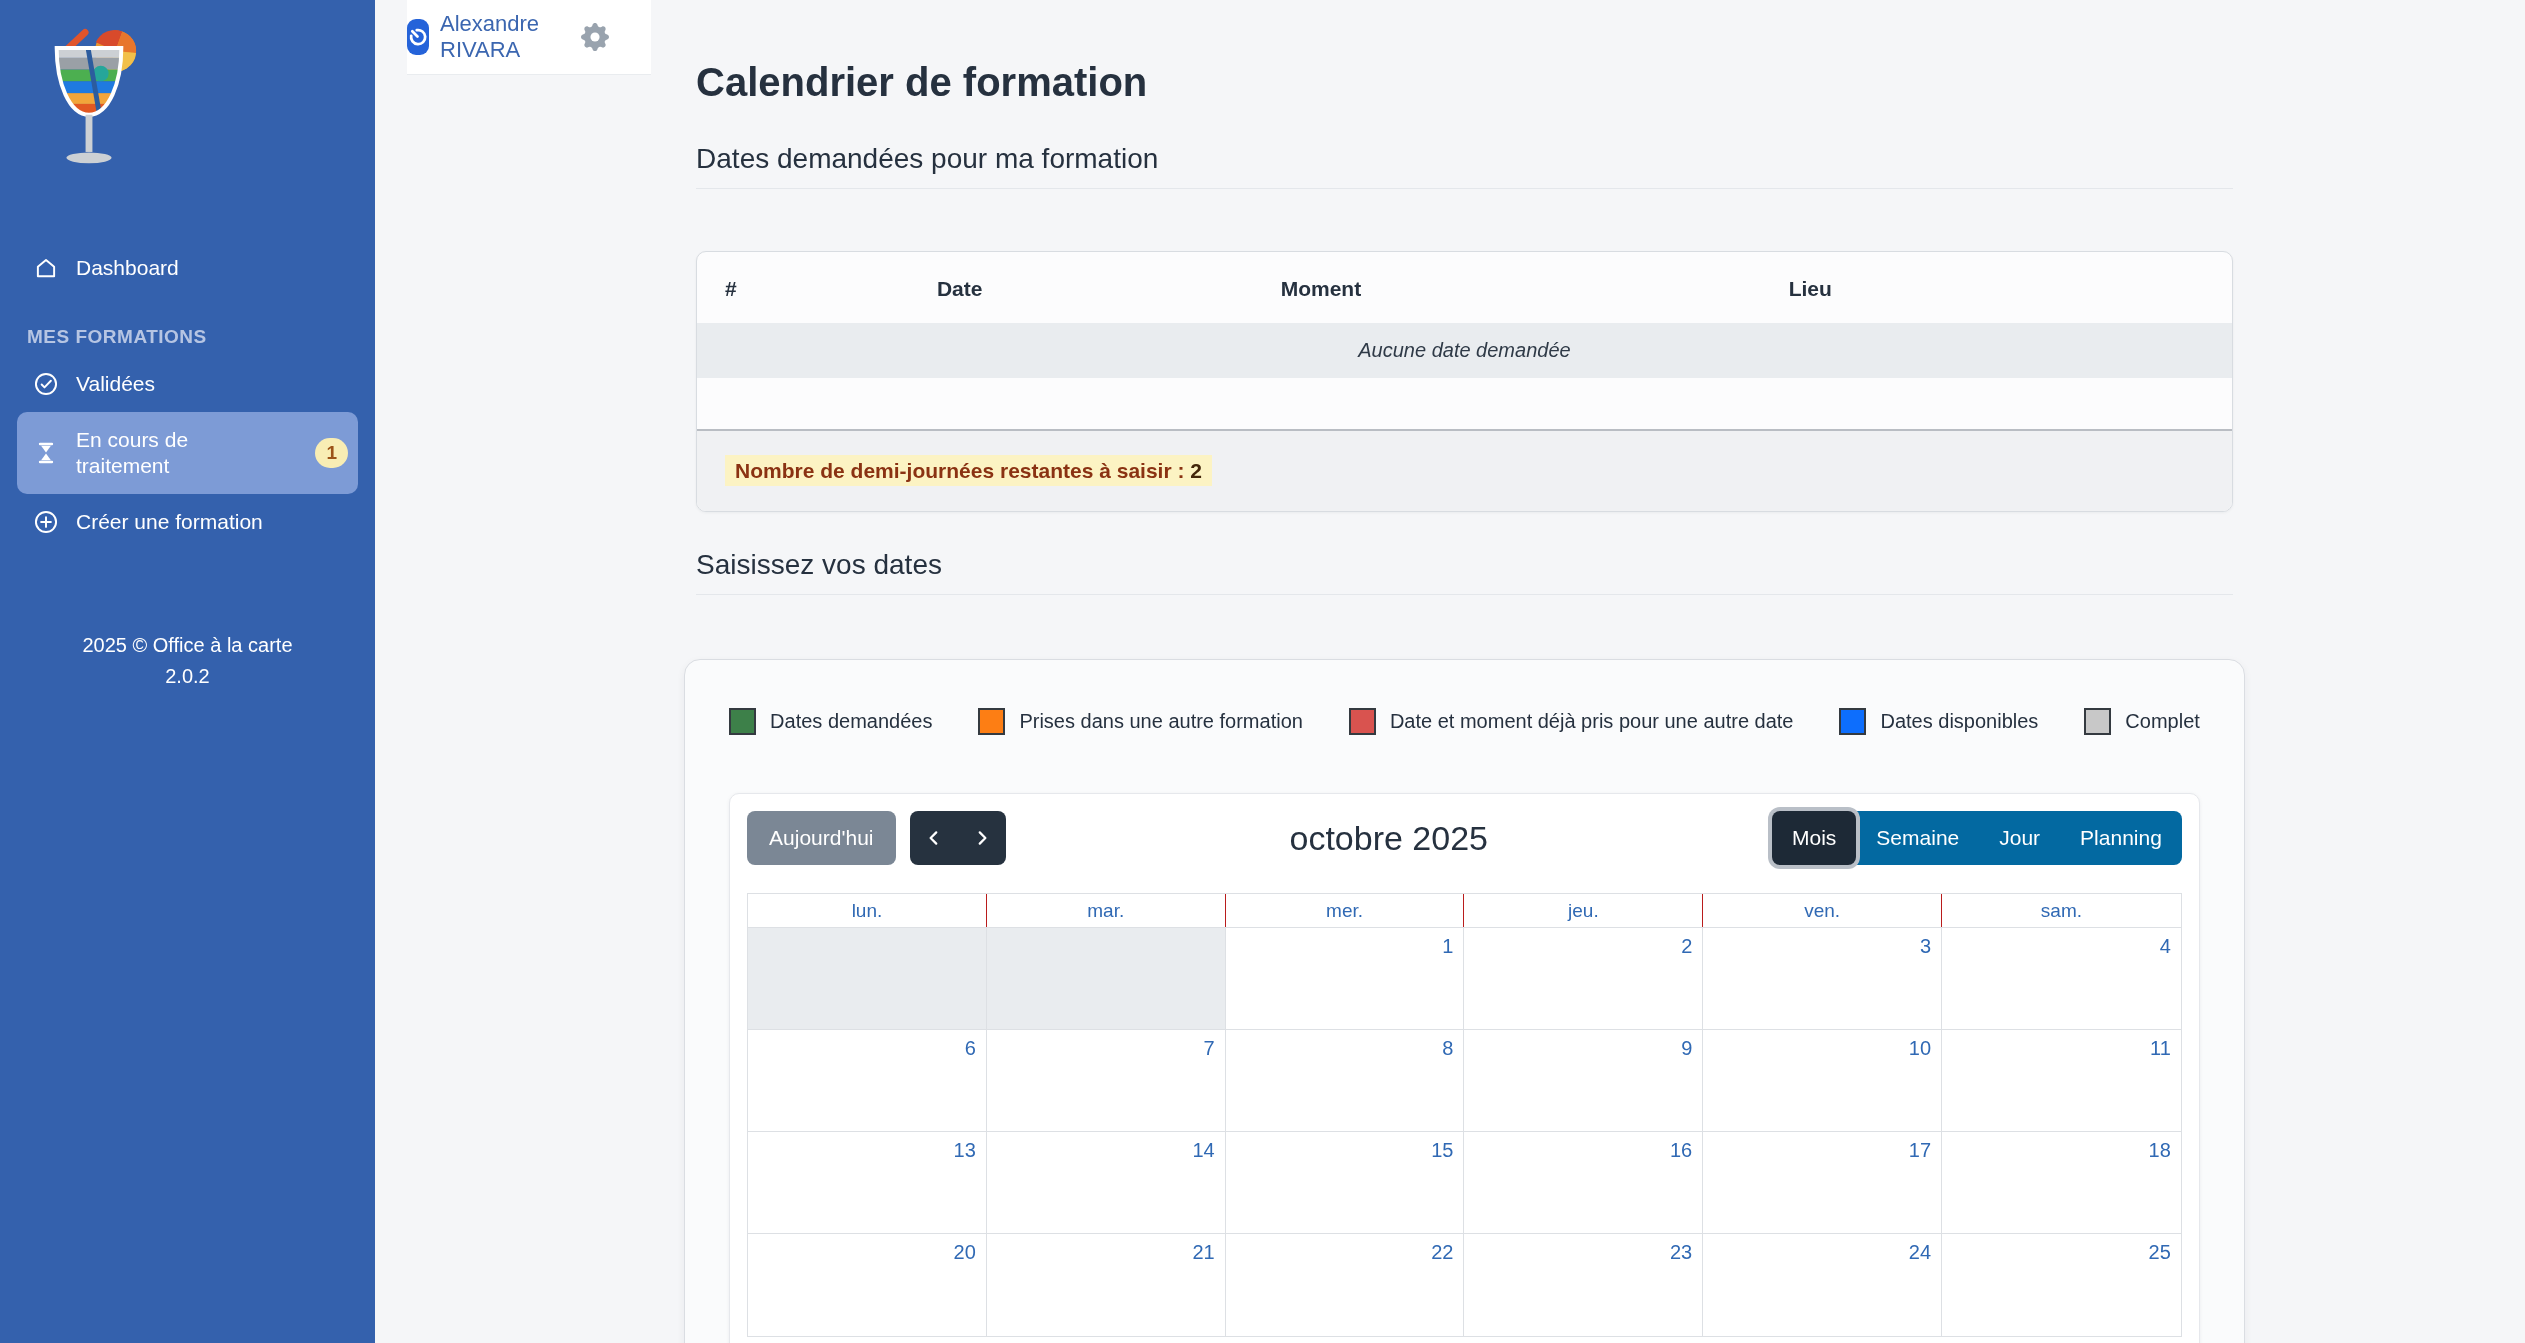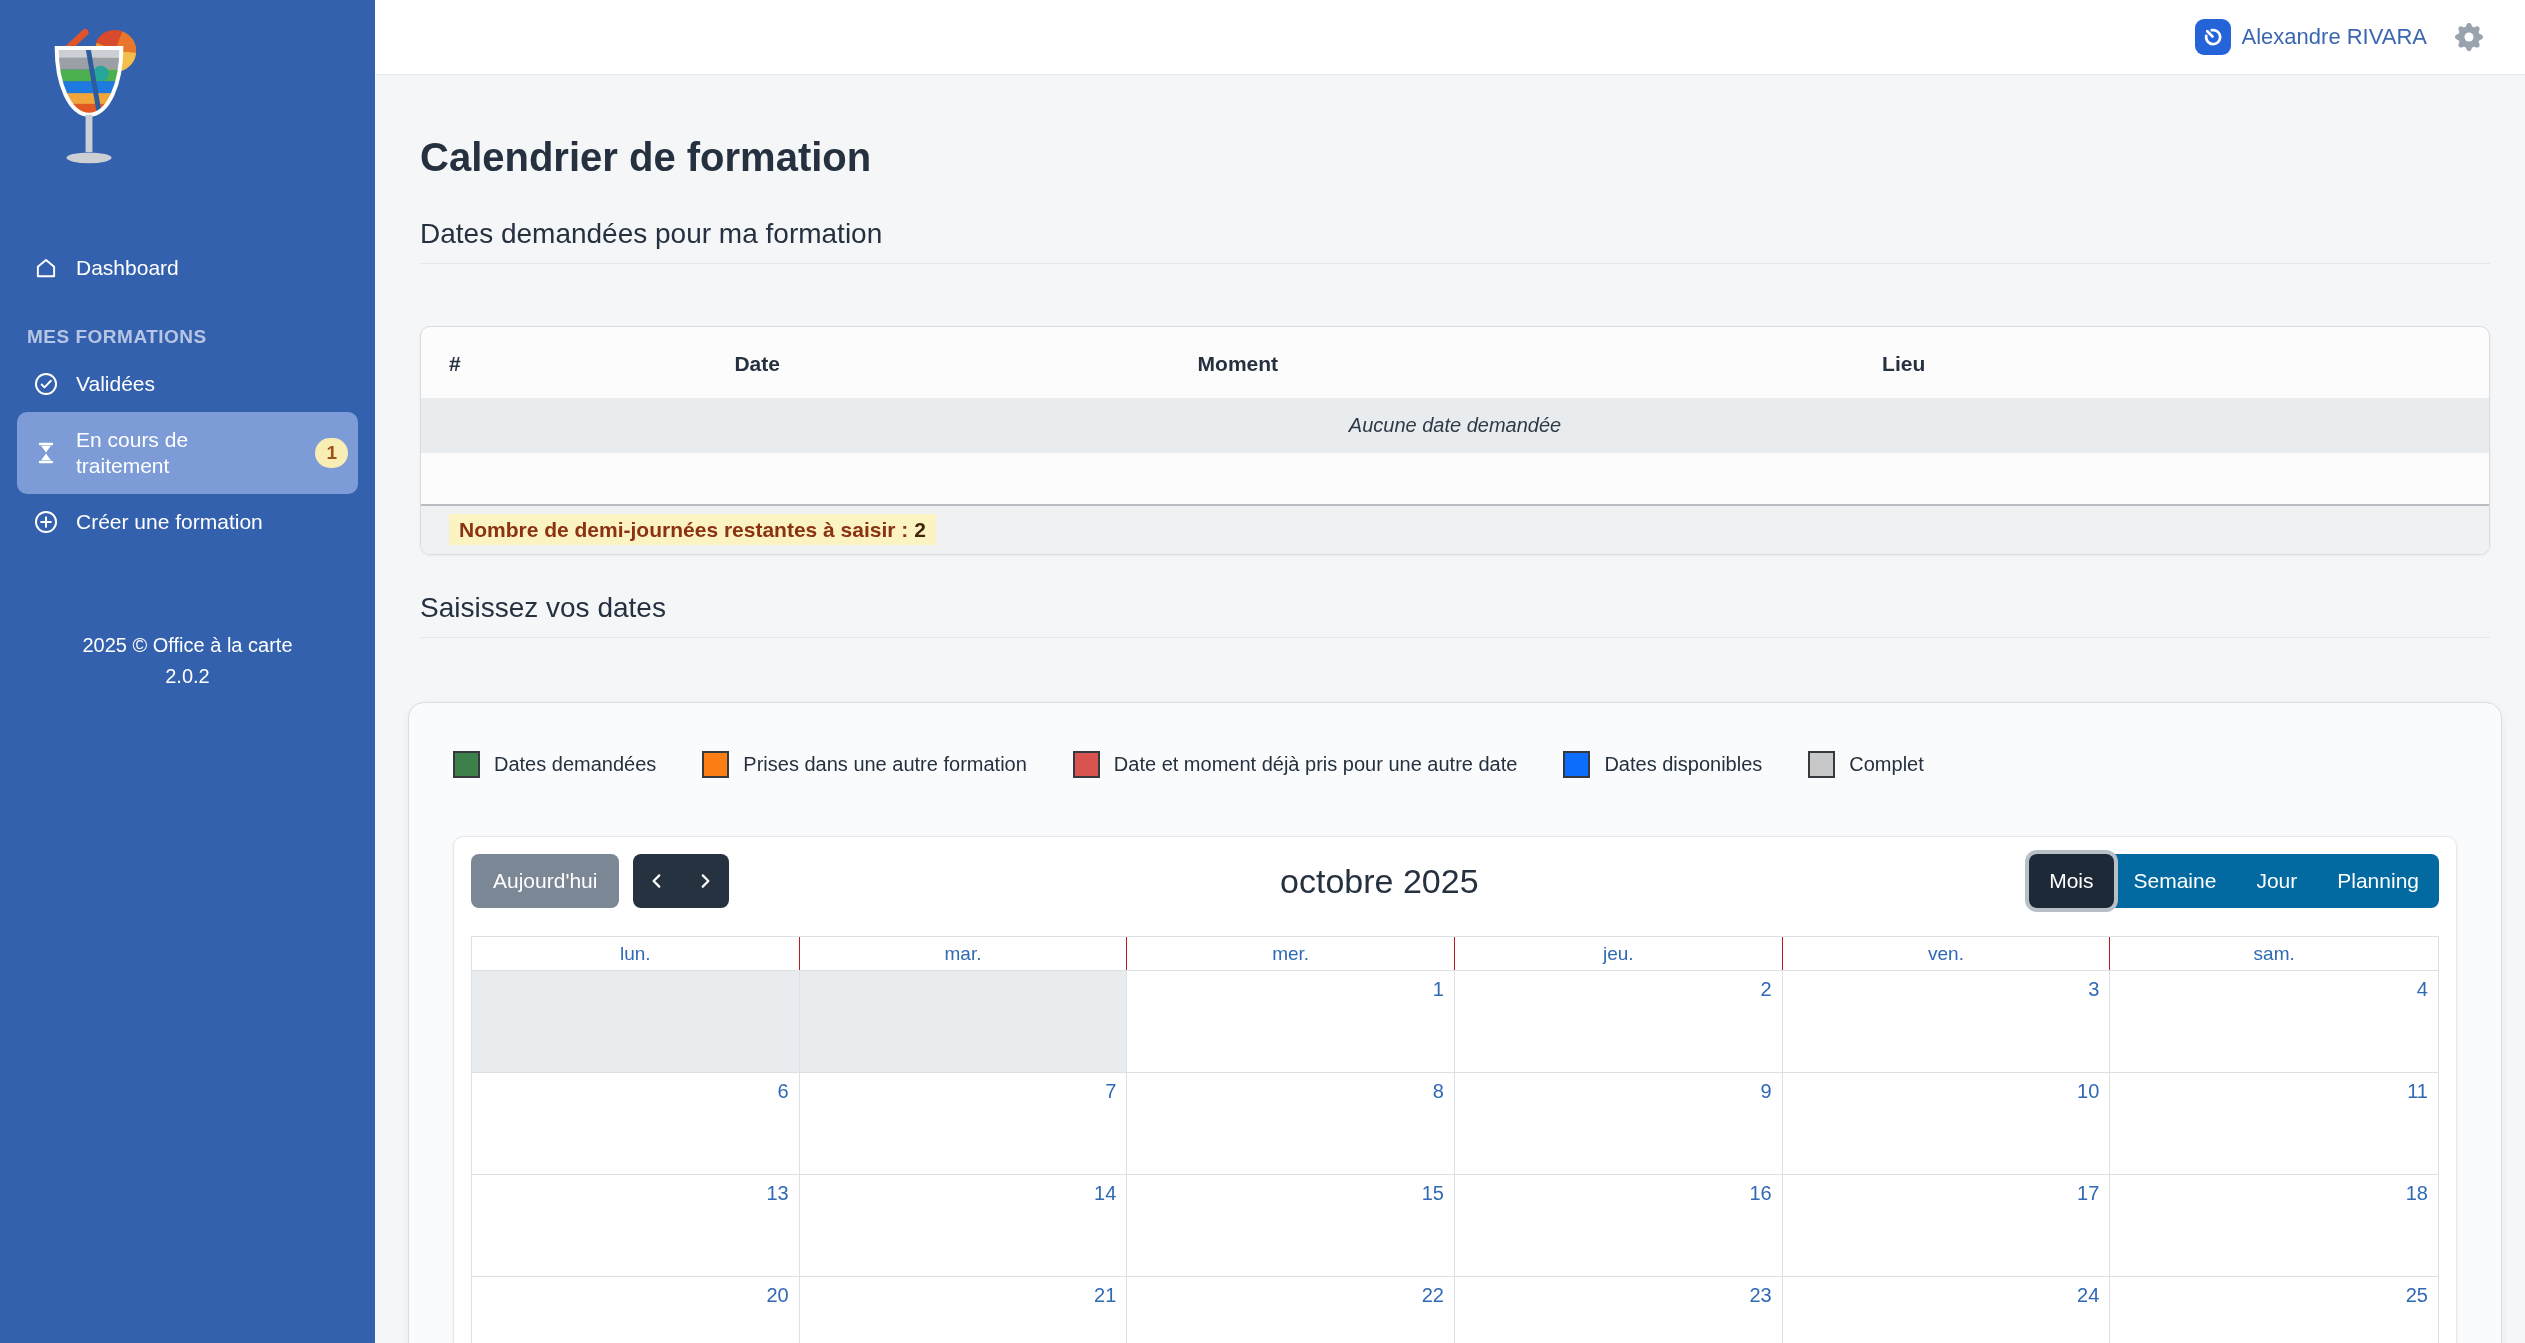--- a/index.html
+++ b/index.html
@@ -34,21 +34,21 @@
     margin: 30px 0 8px 0; padding-left: 27px;
     font-size: 19px; font-weight: 600; letter-spacing: .5px; color: #b6c5e3;
   }
   .badge-count {
     margin-left: 12px; background: #f8edb4; color: #9c5317;
     border-radius: 999px; padding: 2px 11px; font-size: 19px; font-weight: 600;
   }
   .sidebar-footer { margin-top: 80px; text-align: center; font-size: 20px; line-height: 1.55; }
 
   
-  .main { flex: 1; display: flex; flex-direction: column; min-width: 0; }
+  .main { flex: 1; display: flex; flex-direction: row; min-width: 0; margin-left: 32px; }
   .topbar {
     height: 75px; flex: 0 0 75px; background: #fff; border-bottom: 1px solid #e9ecef;
     display: flex; align-items: center; justify-content: flex-end; padding-right: 42px;
   }
   .power-btn {
     width: 36px; height: 36px; border-radius: 9px; background: #2563d9;
     display: grid; place-items: center; cursor: pointer;
   }
   .username { margin: 0 28px 0 11px; color: #3b66b0; font-size: 22px; cursor: pointer; }
   .gear-btn { cursor: pointer; display: grid; place-items: center; }
@@ -63,21 +63,21 @@
     margin-top: 62px; background: #fcfcfd; border: 1px solid #d8dce1; border-radius: 10px;
     overflow: hidden; box-shadow: 0 1px 3px rgba(20,30,45,.05);
   }
   .t-header { display: grid; grid-template-columns: 13.8% 22.4% 33.1% 1fr; }
   .t-header > div { padding: 25px 0 22px 28px; font-size: 21px; font-weight: 700; color: #26313f; }
   .t-empty {
     height: 55px; background: #e9ecef; display: flex; align-items: center; justify-content: center;
     font-style: italic; font-size: 20px; color: #2f3a47;
   }
   .t-spacer { height: 51px; }
-  .t-footer { border-top: 2px solid #b9bdc3; background: #f0f1f3; padding: 12px 28px; }
+  .t-footer { border-top: 2px solid #b9bdc3; background: #f0f1f3; padding: 28px 28px; }
   .t-footer mark {
     background: #fcf3c3; padding: 4px 10px; font-size: 21px; font-weight: 700; color: #8a3212;
   }
   .t-footer mark .remaining-value { color: #43260a; }
 
   
   .outer-card {
     margin: 64px -12px 0 -12px; background: #fafbfc; border: 1px solid #dadde2; border-radius: 16px;
     box-shadow: 0 3px 8px rgba(33,40,50,.06); padding: 48px 44px 44px 44px;
   }

